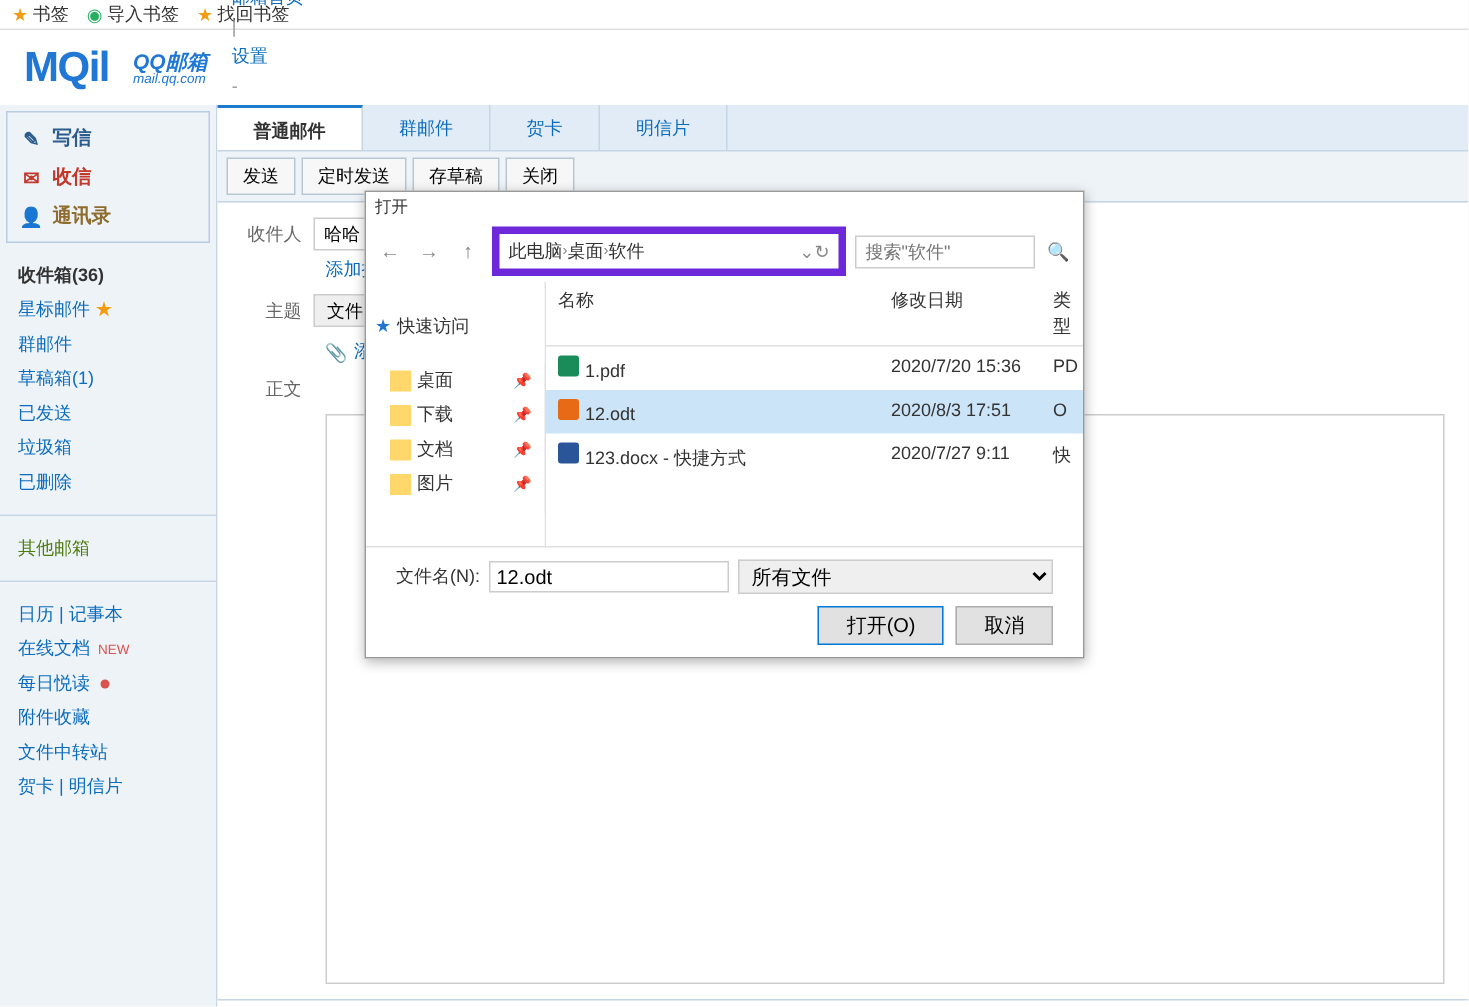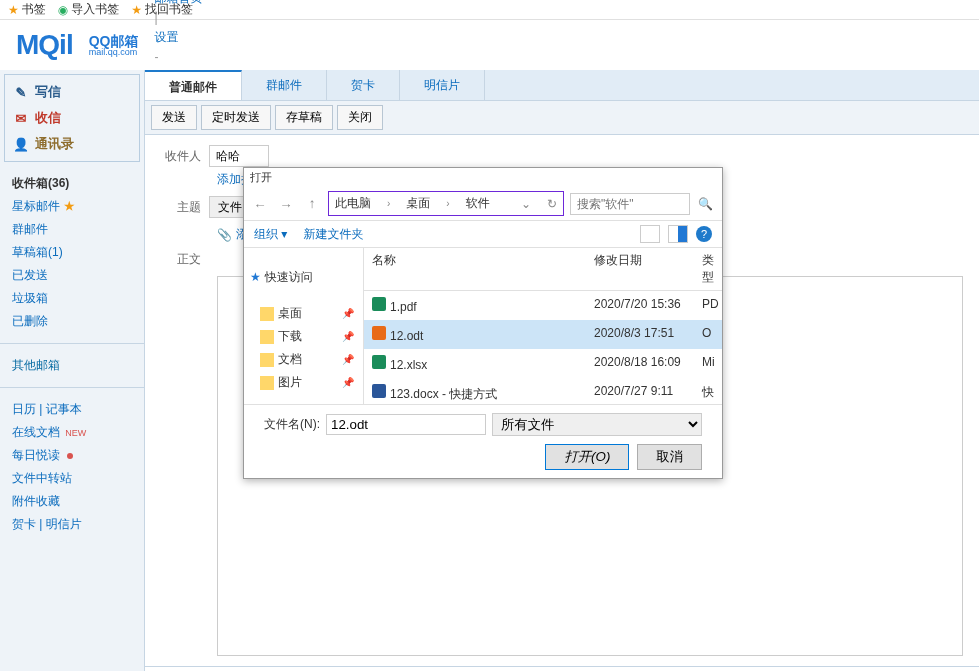--- a/index.html
+++ b/index.html
@@ -7,21 +7,21 @@
     
     
     .bookmark-bar { height: 20px; background: #fff; border-bottom: 1px solid #e0e0e0; display: flex; align-items: center; padding: 0 8px; gap: 12px; }
     .bookmark-item { display: inline-flex; align-items: center; gap: 3px; cursor: pointer; }
     .star-orange { color: #f39c12; }
     .circle-green { color: #27ae60; }
     
     
     .header { height: 50px; background: #fff; display: flex; align-items: center; padding: 0 16px; gap: 16px; }
     .logo-text { font-size: 28px; font-weight: bold; color: #2178d4; letter-spacing: -1px; }
-    .logo-sub { display: flex; flex-direction: column; line-height: 1; }
+    .logo-sub { display: flex; flex-direction: column; line-height: 1; font-style: italic; }
     .logo-sub-main { color: #2178d4; font-size: 14px; font-weight: bold; }
     .logo-sub-small { color: #2178d4; font-size: 9px; }
     .header-links { display: flex; gap: 4px; color: #0b6cbd; font-size: 12px; flex-direction: column; }
     .header-links span { color: #999; }
     .warn-icon { display: inline-block; width: 12px; height: 12px; background: #f39c12; border-radius: 50%; color: #fff; text-align: center; line-height: 12px; font-size: 9px; }
     
     
     .main { display: flex; height: 601px; }
     
     
@@ -57,25 +57,25 @@
     .add-link { color: #0b6cbd; cursor: pointer; padding-left: 56px; margin-top: -4px; margin-bottom: 8px; font-size: 12px; }
     .subject-select { border: 1px solid #ccc; padding: 2px 4px; width: 60px; font-size: 12px; }
     .attach-link { color: #0b6cbd; cursor: pointer; padding-left: 56px; display: flex; align-items: center; gap: 4px; }
     .body-area { border: 1px solid #ccc; height: 380px; margin-left: 56px; margin-top: 8px; }
     
     
     .bottom-bar { border-top: 1px solid #c6d5e3; background:#fff; }
     .sender-row { padding: 8px 16px; color: #666; display:flex; gap: 20px; }
     
     
-    .file-dialog { position: absolute; left: 243px; top: 127px; width: 480px; height: 312px; background: #fff; border: 1px solid #999; box-shadow: 0 2px 8px rgba(0,0,0,0.3); z-index: 100; display: flex; flex-direction: column; margin-top: 40px; }
+    .file-dialog { position: absolute; left: 243px; top: 127px; width: 480px; height: 312px; background: #fff; border: 1px solid #999; box-shadow: 0 2px 8px rgba(0,0,0,0.3); z-index: 100; display: flex; flex-direction: column; }
     .fd-title { font-size: 11px; padding: 2px 6px; color: #333; }
     .fd-path-row { display: flex; align-items: center; padding: 4px 6px; gap: 6px; }
     .fd-nav-btn { width: 20px; height: 20px; border: none; background: transparent; cursor: pointer; color: #888; }
-    .fd-breadcrumb { flex: 1; border: 1px solid #6d28d9; padding: 3px 6px; display: flex; align-items: center; gap: 16px; font-size: 12px; }
+    .fd-breadcrumb { flex: 1; border: 5px solid #6d28d9; padding: 3px 6px; display: flex; align-items: center; gap: 0; font-size: 12px; }
     .fd-crumb-sep { color: #888; font-size: 10px; }
     .fd-search { width: 120px; border: 1px solid #ccc; padding: 3px 6px; color: #999; font-size: 12px; }
     .fd-search-btn { width: 20px; text-align: center; color: #666; }
     .fd-toolbar { display: flex; align-items: center; padding: 4px 10px; border-top: 1px solid #e0e0e0; border-bottom: 1px solid #e0e0e0; gap: 16px; }
     .fd-toolbar-link { color: #0b6cbd; cursor: pointer; }
     .fd-toolbar-right { margin-left: auto; display: flex; gap: 8px; align-items: center; }
     .fd-view-btn { width: 20px; height: 18px; border: 1px solid #ccc; cursor: pointer; }
     .fd-help { width: 16px; height: 16px; background: #1e7acb; border-radius: 50%; color: #fff; text-align: center; line-height: 16px; font-size: 11px; cursor: pointer; }
     
     .fd-body { flex: 1; display: flex; overflow: hidden; }
@@ -94,21 +94,21 @@
     .fd-row.selected { background: #cce4f7; }
     .fd-file-icon { width: 14px; height: 14px; margin-right: 4px; display: inline-block; border-radius: 2px; }
     
     .fd-footer { padding: 8px 20px; border-top: 1px solid #e0e0e0; }
     .fd-fn-row { display: flex; align-items: center; gap: 6px; margin-bottom: 8px; }
     .fd-fn-label { color: #333; }
     .fd-fn-input { width: 160px; border: 1px solid #ccc; padding: 2px 4px; }
     .fd-filter { flex: 1; border: 1px solid #ccc; padding: 2px 4px; }
     .fd-btn-row { display: flex; justify-content: flex-end; gap: 8px; }
     .fd-btn { padding: 3px 18px; border: 1px solid #adadad; background: #e1e1e1; cursor: pointer; }
-    .fd-btn.primary { border: 1px solid #0078d7; font-style: italic; }
+    .fd-btn.primary { border: 1px solid #0078d7; }
     
     .icon-pdf { background: #1a8c5a; }
     .icon-odt { background: #e86a17; }
     .icon-xlsx { background: #1a8c5a; }
     .icon-docx { background: #2a5699; }
     .icon-folder { background: #ffd76a; }
     .icon-star { color:#2178d4; }
     
     a, .link { color: #0b6cbd; cursor: pointer; }
   </style>
@@ -170,39 +170,39 @@
         <span class="star-orange">★</span>
       </span>
       <span class="sidebar-link">群邮件</span>
       <span class="sidebar-link">草稿箱(1)</span>
       <span class="sidebar-link">已发送</span>
       <span class="sidebar-link">垃圾箱</span>
       <span class="sidebar-link">已删除</span>
     </div>
     <div class="divider"></div>
     <div class="sidebar-group">
-      <span class="sidebar-link" style="color:#0369a1">其他邮箱</span>
+      <span class="sidebar-link" style="color:#4d7c0f">其他邮箱</span>
     </div>
     <div class="divider"></div>
     <div class="sidebar-group">
       <span class="sidebar-link">
         <span>日历</span>
         <span> | </span>
         <span>记事本</span>
       </span>
       <span class="sidebar-link">
         <span>在线文档</span>
         <span class="new-badge">NEW</span>
       </span>
       <span class="sidebar-link">
         <span>每日悦读</span>
         <span class="dot-red"></span>
       </span>
+      <span class="sidebar-link">附件收藏</span>
       <span class="sidebar-link">文件中转站</span>
-      <span class="sidebar-link">附件收藏</span>
       <span class="sidebar-link">
         <span>贺卡</span>
         <span> | </span>
         <span>明信片</span>
       </span>
     </div>
   </div>
 
   <div class="content">
     <div class="tabs">
@@ -261,32 +261,20 @@
       <span class="fd-crumb-sep">›</span>
       <span>桌面</span>
       <span class="fd-crumb-sep">›</span>
       <span>软件</span>
       <span style="margin-left:auto;color:#888">⌄</span>
       <span style="color:#888">↻</span>
     </div>
     <input class="fd-search" placeholder="搜索&quot;软件&quot;" style="">
     <span class="fd-search-btn">🔍</span>
   </div>
-  <div class="fd-toolbar">
-    <span class="fd-toolbar-link">
-      <span>组织</span>
-      <span>▾</span>
-    </span>
-    <span class="fd-toolbar-link">新建文件夹</span>
-    <span class="fd-toolbar-right">
-      <span class="fd-view-btn"></span>
-      <span class="fd-view-btn" style="background:linear-gradient(90deg,#fff 50%,#2178d4 50%)"></span>
-      <span class="fd-help">?</span>
-    </span>
-  </div>
   <div class="fd-body">
     <div class="fd-tree">
       <div class="fd-tree-item header">
         <span class="icon-star">★</span>
         <span>快速访问</span>
       </div>
       <div class="fd-tree-item">
         <span class="fd-tree-icon icon-folder"></span>
         <span>桌面</span>
         <span class="fd-pin">📌</span>
@@ -324,25 +312,20 @@
             <div class="fd-col-name"><span class="fd-file-icon icon-pdf"></span><span>1.pdf</span></div>
             <div class="fd-col-date">2020/7/20 15:36</div>
             <div class="fd-col-type">PD</div>
           </div>
           <div class="fd-row selected">
             <div class="fd-col-name"><span class="fd-file-icon icon-odt"></span><span>12.odt</span></div>
             <div class="fd-col-date">2020/8/3 17:51</div>
             <div class="fd-col-type">O</div>
           </div>
           <div class="fd-row">
-            <div class="fd-col-name"><span class="fd-file-icon icon-xlsx"></span><span>12.xlsx</span></div>
-            <div class="fd-col-date">2020/8/18 16:09</div>
-            <div class="fd-col-type">Mi</div>
-          </div>
-          <div class="fd-row">
             <div class="fd-col-name"><span class="fd-file-icon icon-docx"></span><span>123.docx - 快捷方式</span></div>
             <div class="fd-col-date">2020/7/27 9:11</div>
             <div class="fd-col-type">快</div>
           </div>
         </div>
 
     </div>
   </div>
   <div class="fd-footer">
     <div class="fd-fn-row">

